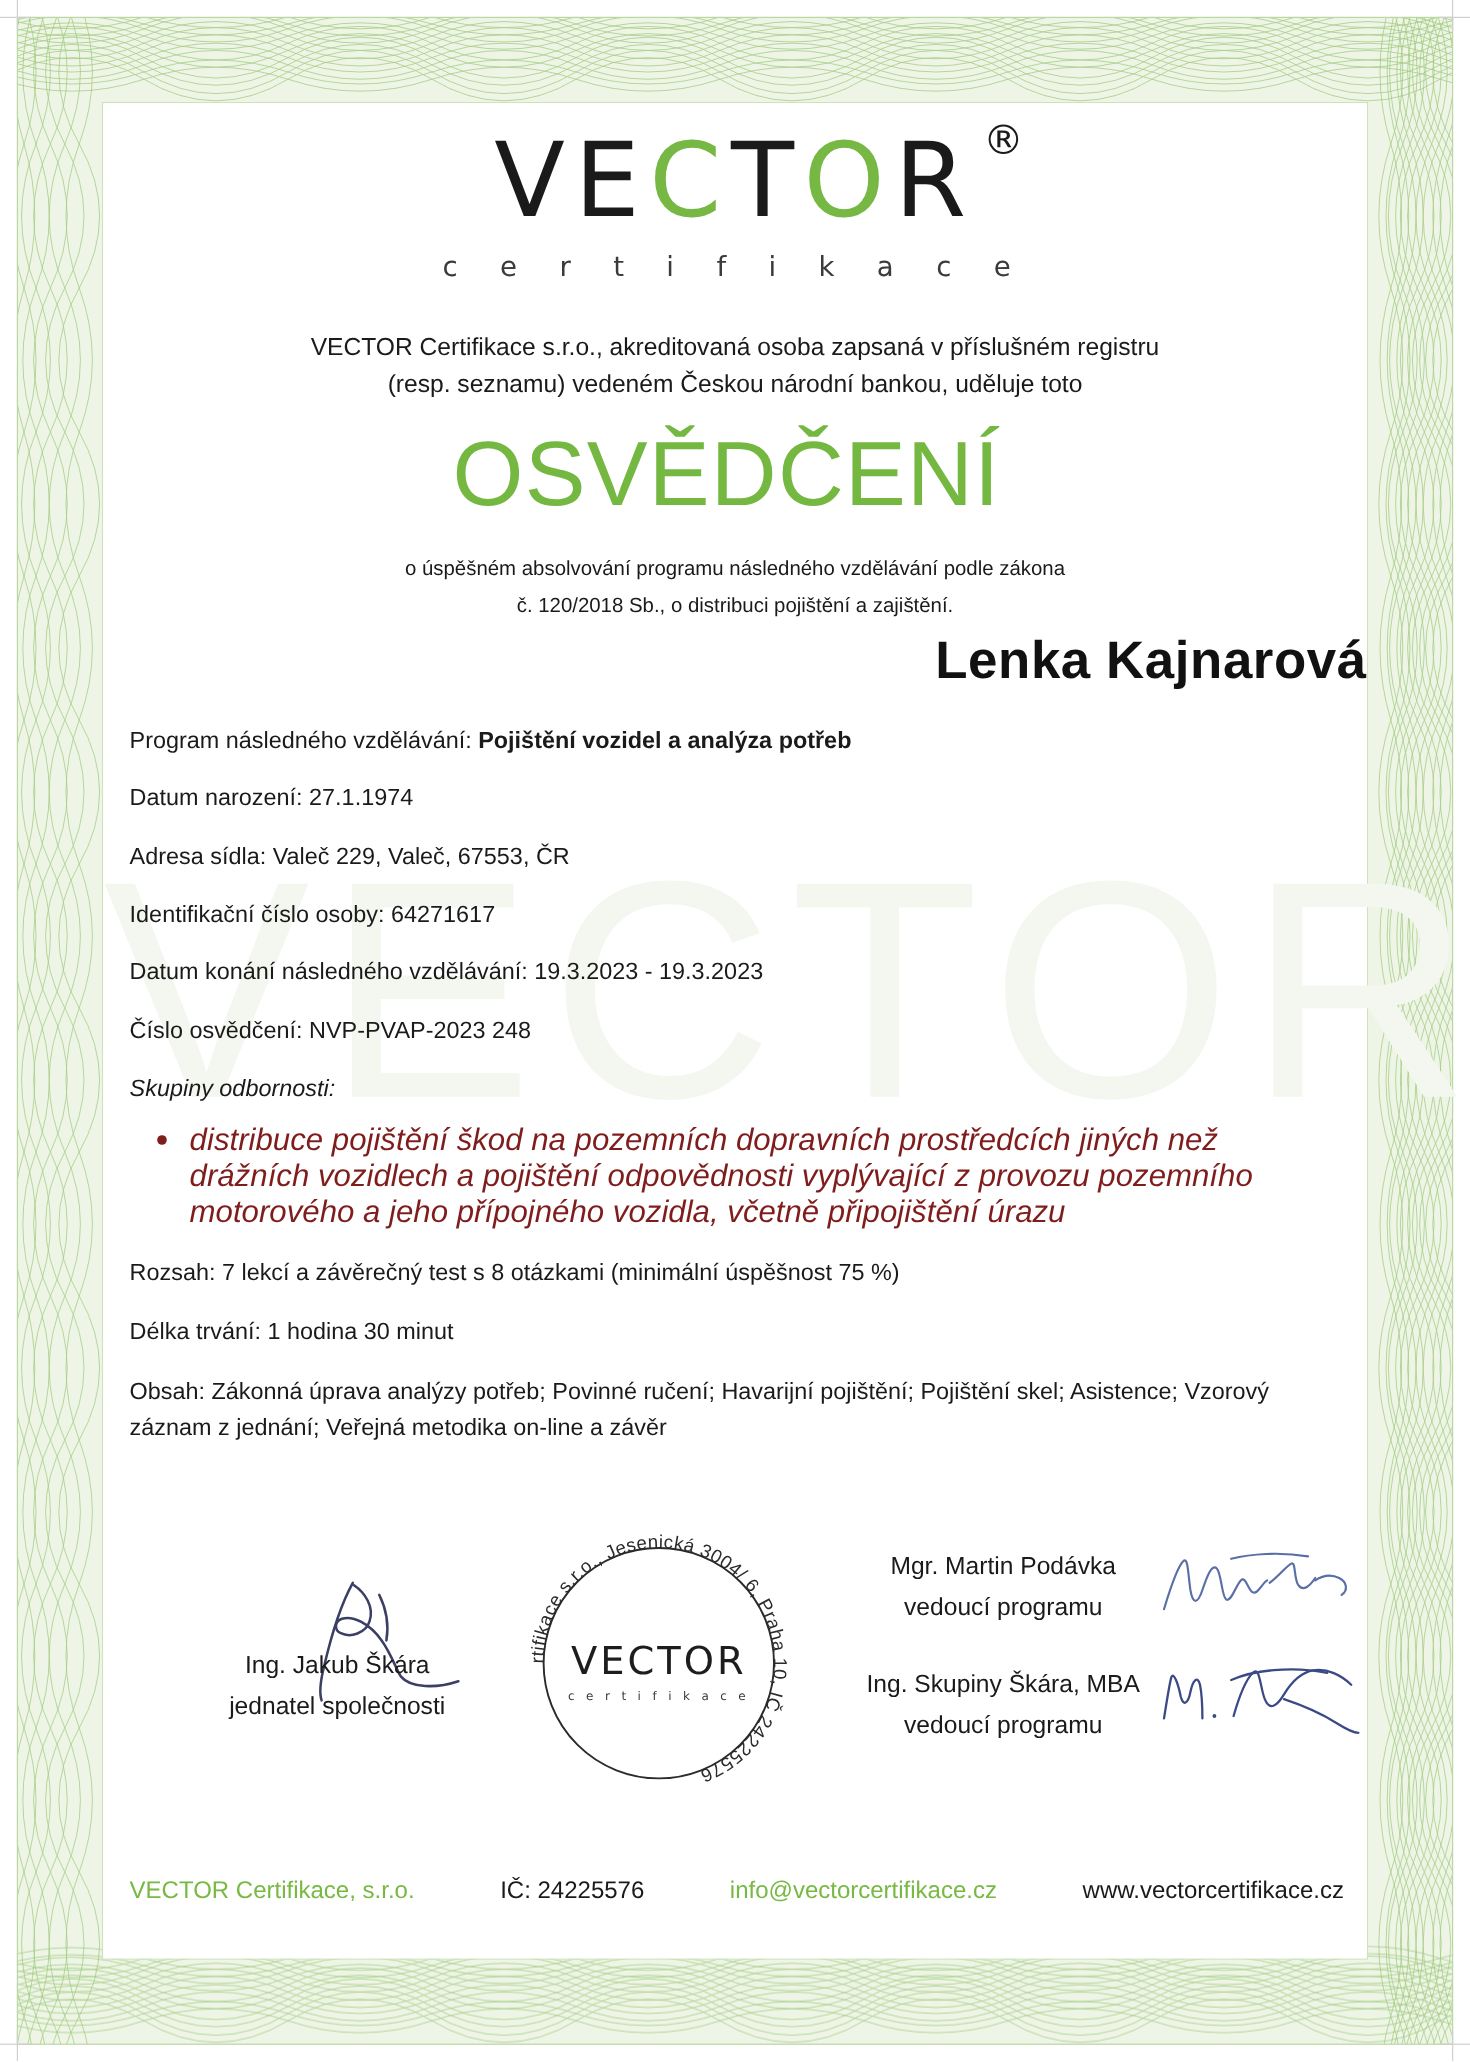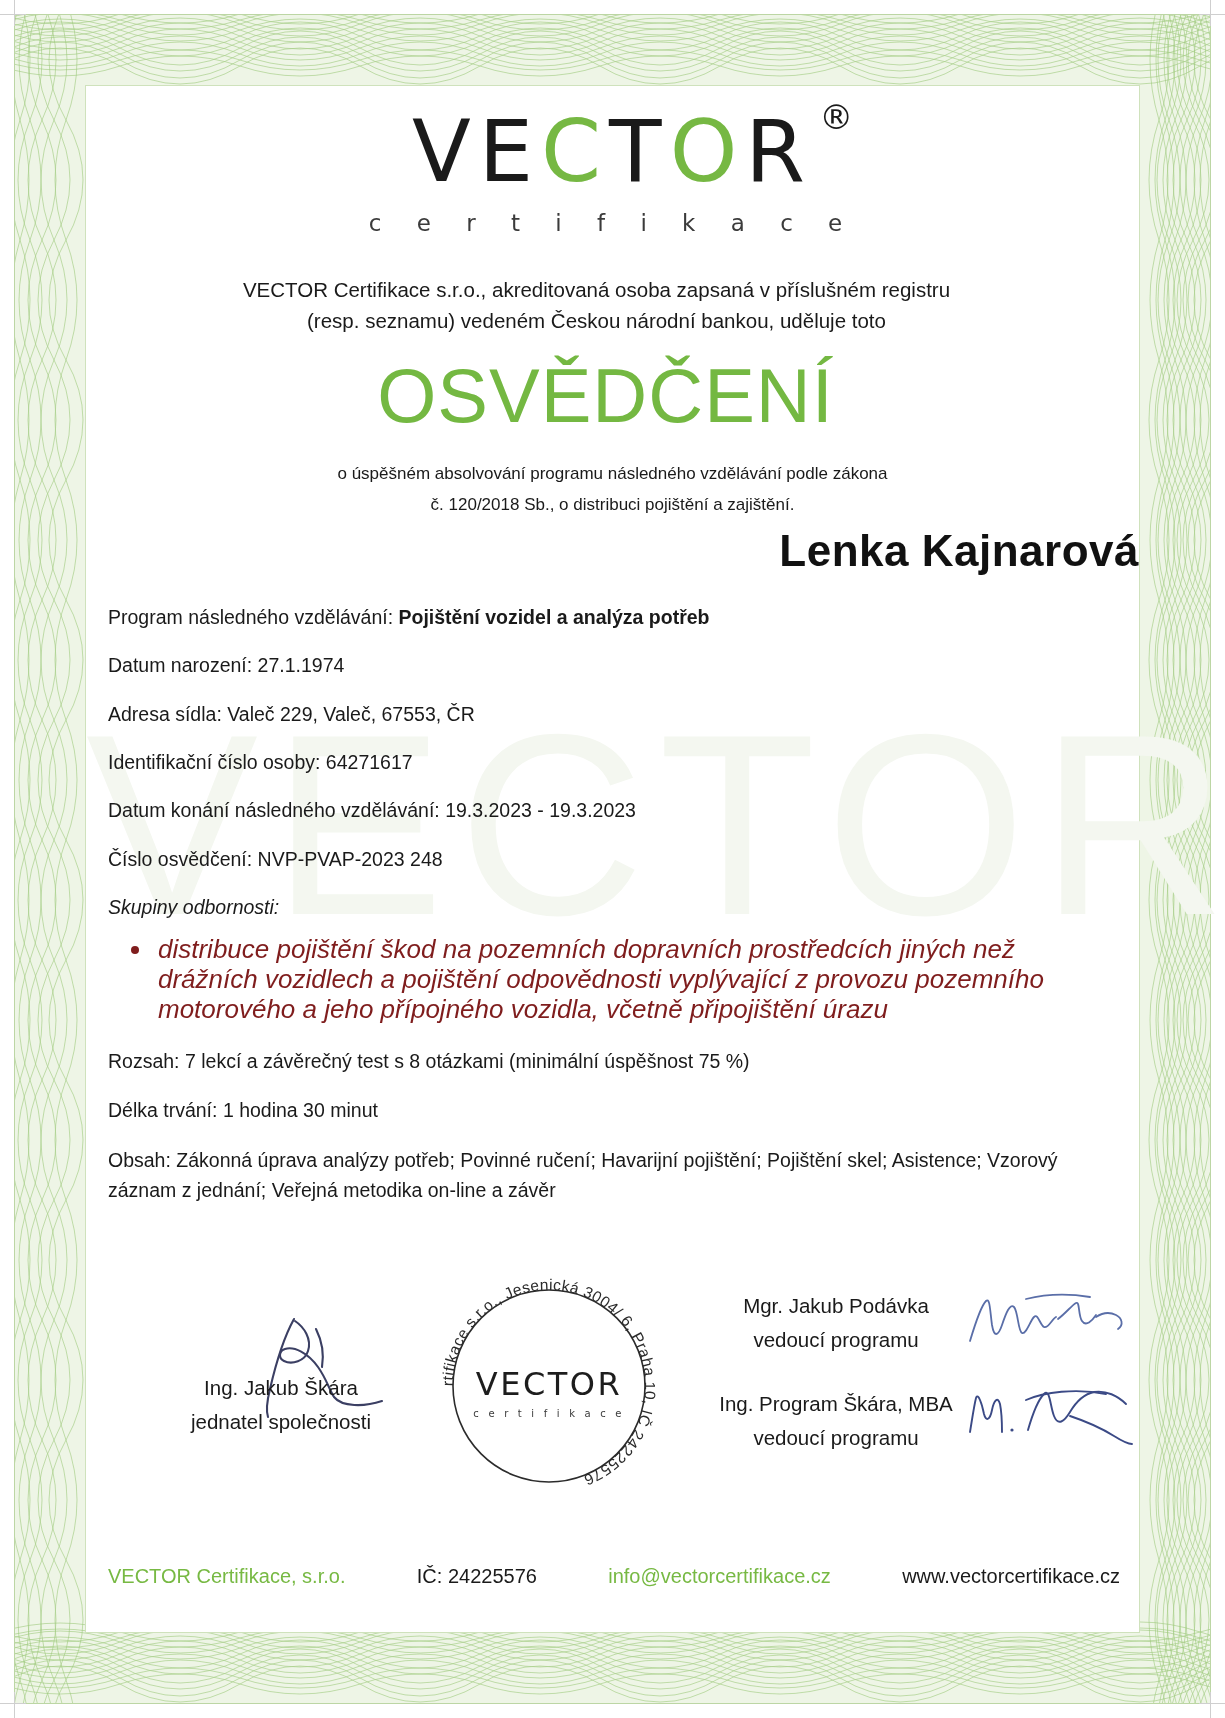--- a/index.html
+++ b/index.html
@@ -77,21 +77,21 @@
   .logo-sub{
     margin-top:16px;
     font-size:23px;
     letter-spacing:14px;
     color:#3b3b3b;
     font-family:"DejaVu Sans", sans-serif;
   }
 
   
   .intro{
-    position:absolute;left:44px;top:188px;width:933px;
+    position:absolute;left:60px;top:188px;width:933px;
     text-align:center;
     font-size:20.5px;
     line-height:31px;
     color:#1a1a1a;
   }
 
   
   .title{
     position:absolute;left:0;top:272px;width:1039px;
     text-align:center;
@@ -319,35 +319,35 @@
             <circle cx="115" cy="115" r="96" fill="none" stroke="#2b2b2b" stroke-width="1.6"></circle>
             <text font-family="'Liberation Sans', sans-serif" font-size="15.5" fill="#2b2b2b" letter-spacing="0.4">
               <textPath href="#ringpath" startOffset="27%" text-anchor="middle">VECTOR Certifikace s.r.o., Jesenická 3004/ 6, Praha 10, IČ 24225576</textPath>
             </text>
             <text x="115" y="124" text-anchor="middle" font-family="'DejaVu Sans', sans-serif" font-size="32" letter-spacing="2.5" fill="#1d1d1d">VECTOR</text>
             <text x="115" y="146" text-anchor="middle" font-family="'DejaVu Sans', sans-serif" font-size="10" letter-spacing="3.2" fill="#3a3a3a">c e r t i f i k a c e</text>
           </svg>
         </div>
 
         <div class="sig-col sig-right">
-          <div>Mgr. Jakub Podávka</div>
+          <div>Mgr. Martin Podávka</div>
           <div>vedoucí programu</div>
         </div>
 
         <svg class="scribble" style="left:880px;top:30px;" width="160" height="62" viewBox="0 0 160 62">
           <g fill="none" stroke="#5a6ea8" stroke-width="1.8" stroke-linecap="round">
             <path d="M4,50 C10,30 16,14 20,10 C24,6 24,20 26,34 C28,46 32,46 36,34 C40,22 44,12 48,16 C52,20 52,40 56,42 C60,44 64,30 68,26 C72,22 74,34 78,36 C82,38 86,28 90,26"></path>
             <path d="M92,28 C100,22 106,14 110,12 C114,10 112,24 116,30 C120,36 126,30 130,24"></path>
             <path d="M130,26 C136,22 142,20 150,24 C156,27 158,34 152,38"></path>
             <path d="M60,8 C76,4 100,2 124,6"></path>
           </g>
         </svg>
 
         <div class="sig-col sig-right" style="top:126px;">
-          <div>Ing. Program Škára, MBA</div>
+          <div>Ing. Skupiny Škára, MBA</div>
           <div>vedoucí programu</div>
         </div>
 
         <svg class="scribble" style="left:880px;top:125px;" width="170" height="70" viewBox="0 0 170 70">
           <g fill="none" stroke="#3b4a86" stroke-width="1.9" stroke-linecap="round">
             <path d="M4,46 C6,34 8,20 10,12 C12,6 16,18 18,28 C20,36 24,34 26,24 C28,14 32,10 34,18 C36,28 36,40 36,46"></path>
             <circle cx="46" cy="44" r="1.6" fill="#3b4a86" stroke="none"></circle>
             <path d="M62,44 C66,30 72,14 78,8 C84,2 84,20 88,30 C92,40 98,36 104,26 C110,16 118,8 128,6 C140,4 152,10 160,18"></path>
             <path d="M60,14 C78,6 110,2 140,8"></path>
             <path d="M104,30 C116,34 132,40 148,50 C156,55 162,58 166,58"></path>

